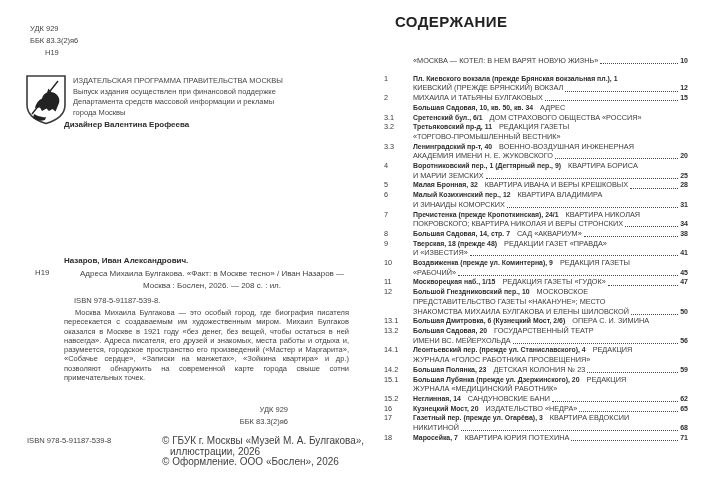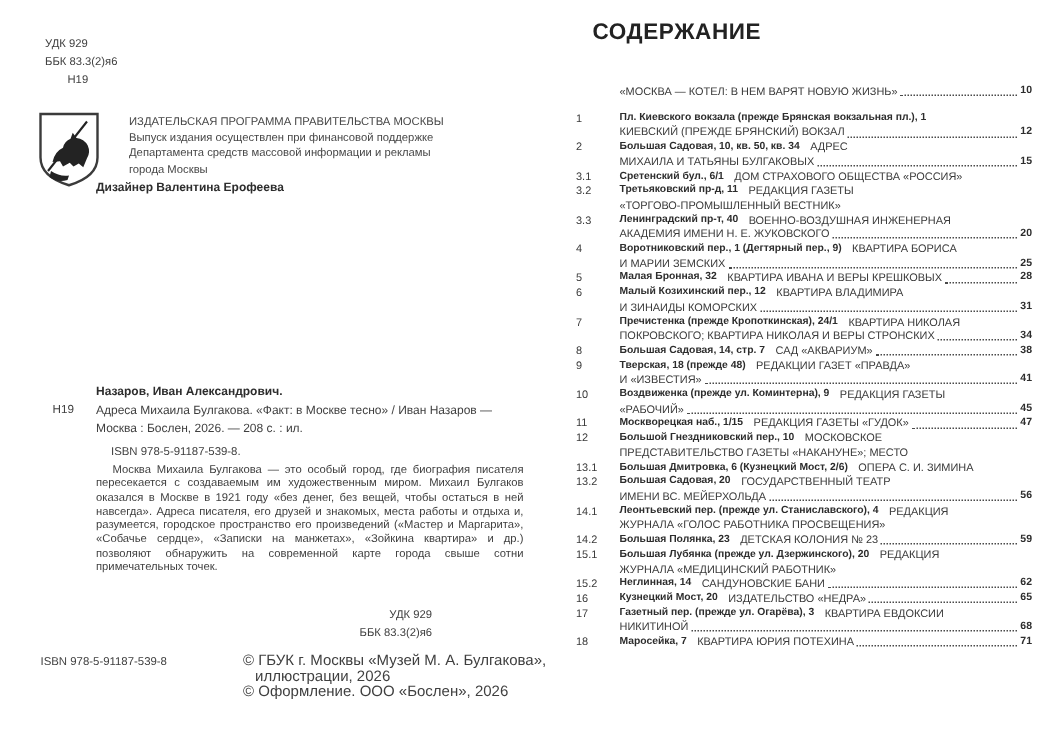--- a/index.html
+++ b/index.html
@@ -1,27 +1,27 @@
 <!DOCTYPE html>
 <html><head>
 <meta charset="utf-8">
 <style>
   html,body{margin:0;padding:0;background:#e8e8e8;}
   .sheet{position:relative;width:706px;height:500px;background:#ffffff;overflow:hidden;
          font-family:"Liberation Sans",sans-serif;color:#3f3f3f;}
   
   .codes{position:absolute;left:30px;top:23px;font-size:7.5px;line-height:11.8px;}
   .codes .sub{padding-left:15px;}
-  .pubrow{position:absolute;left:24px;top:74px;display:flex;gap:18px;}
+  .pubrow{position:absolute;left:24px;top:74px;display:flex;gap:5px;}
   .logo{width:44px;height:52px;flex:none;}
   .pubtext{font-size:7.5px;line-height:10.6px;color:#474747;padding-top:2px;}
   .designer{position:absolute;left:64px;top:120px;font-weight:bold;font-size:8px;color:#2d2d2d;}
   .author{position:absolute;left:64px;top:256px;font-weight:bold;font-size:8px;color:#2d2d2d;}
   .margin-code{position:absolute;left:35px;top:268px;font-size:7.8px;}
-  .biblio-lines{position:absolute;left:64px;top:268px;font-size:8px;line-height:11.6px;white-space:nowrap;}
+  .biblio-lines{position:absolute;left:80px;top:268px;font-size:8px;line-height:11.6px;white-space:nowrap;text-align:center;}
   .isbn-line{position:absolute;left:74px;top:296px;font-size:7.6px;}
   .annot{position:absolute;left:64px;width:285px;margin:0;font-size:7.5px;line-height:9.3px;
          text-align:justify;text-indent:11px;}
   .annot.p1{top:308px;}
   .annot.p2{top:382px;}
   .udk-bottom{position:absolute;left:64px;top:404px;width:224px;text-align:right;
               font-size:7.5px;line-height:11.6px;}
   .isbn-bottom{position:absolute;left:27px;top:436px;font-size:7.6px;}
   .copy{position:absolute;left:162px;top:436px;font-size:10px;line-height:10.7px;}
   .copy .ind{padding-left:8px;}
@@ -112,28 +112,28 @@
             <span class="ttl">КИЕВСКИЙ (ПРЕЖДЕ БРЯНСКИЙ) ВОКЗАЛ</span>
             <span class="lead"></span>
             <span class="pg">12</span>
           </div>
         </div>
       </div>
       <div class="toc-entry">
         <div class="toc-num">2</div>
         <div class="toc-body">
           <div class="toc-line">
+            <span class="ttl">МИХАИЛА И ТАТЬЯНЫ БУЛГАКОВЫХ</span>
+            <span class="lead"></span>
+            <span class="pg">15</span>
+          </div>
+          <div class="toc-line">
             <span class="addr">Большая Садовая, 10, кв. 50, кв. 34</span>
             <span class="ttl">АДРЕС</span>
           </div>
-          <div class="toc-line">
-            <span class="ttl">МИХАИЛА И ТАТЬЯНЫ БУЛГАКОВЫХ</span>
-            <span class="lead"></span>
-            <span class="pg">15</span>
-          </div>
         </div>
       </div>
       <div class="toc-entry">
         <div class="toc-num">3.1</div>
         <div class="toc-body">
           <div class="toc-line">
             <span class="addr">Сретенский бул., 6/1</span>
             <span class="ttl">ДОМ СТРАХОВОГО ОБЩЕСТВА «РОССИЯ»</span>
           </div>
         </div>
@@ -270,20 +270,25 @@
       <div class="toc-entry">
         <div class="toc-num">12</div>
         <div class="toc-body">
           <div class="toc-line">
             <span class="addr">Большой Гнездниковский пер., 10</span>
             <span class="ttl">МОСКОВСКОЕ</span>
           </div>
           <div class="toc-line">
             <span class="ttl">ПРЕДСТАВИТЕЛЬСТВО ГАЗЕТЫ «НАКАНУНЕ»; МЕСТО</span>
           </div>
+          <div class="toc-line">
+            <span class="ttl">ЗНАКОМСТВА МИХАИЛА БУЛГАКОВА И ЕЛЕНЫ ШИЛОВСКОЙ</span>
+            <span class="lead"></span>
+            <span class="pg">50</span>
+          </div>
         </div>
       </div>
       <div class="toc-entry">
         <div class="toc-num">13.1</div>
         <div class="toc-body">
           <div class="toc-line">
             <span class="addr">Большая Дмитровка, 6 (Кузнецкий Мост, 2/6)</span>
             <span class="ttl">ОПЕРА С. И. ЗИМИНА</span>
           </div>
         </div>

